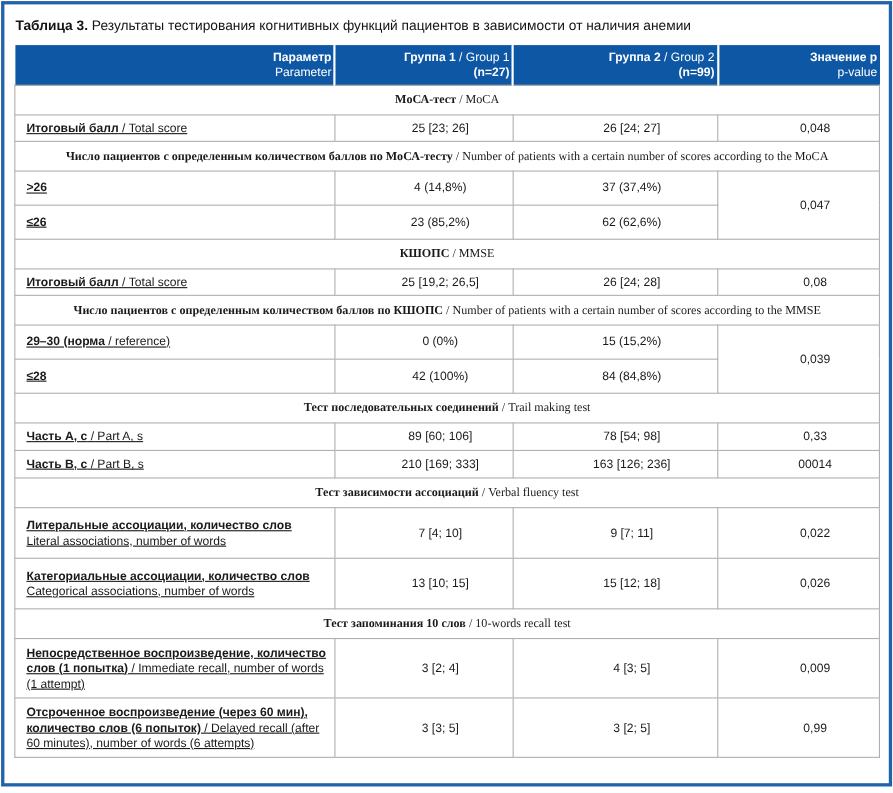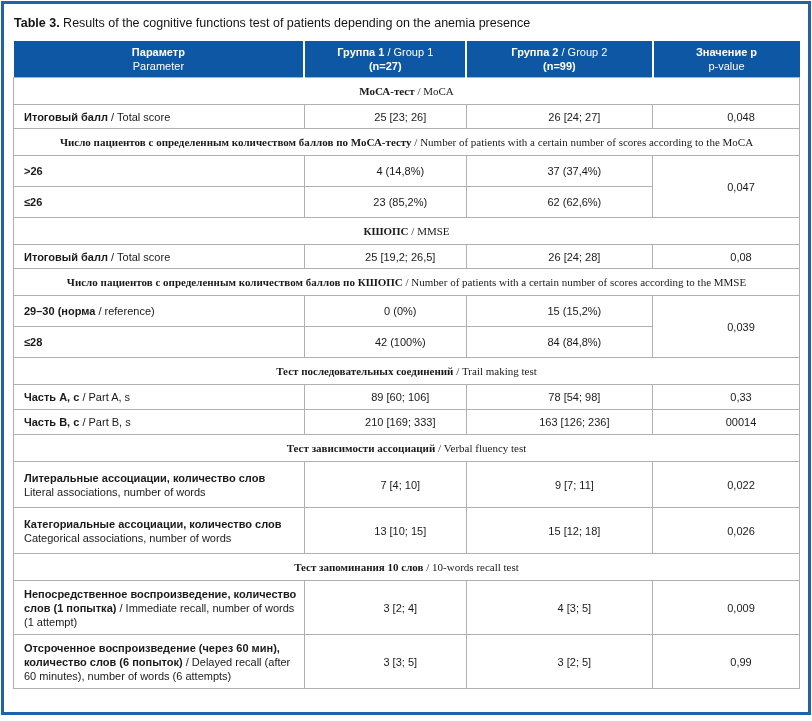--- a/index.html
+++ b/index.html
@@ -30,55 +30,55 @@
     line-height: 14px;
   }
   col.c1 { width: 37.0%; }
   col.c2 { width: 20.6%; }
   col.c3 { width: 23.7%; }
   col.c4 { width: 18.7%; }
   thead th {
     background: #0e57a4;
     color: #ffffff;
     font-weight: 400;
-    text-align: center;
+    text-align: right;
     vertical-align: middle;
     height: 34px;
     border: none;
     border-left: 2px solid #ffffff;
     padding: 4px 2px;
   }
   thead th:first-child { border-left: none; }
   thead .b { font-weight: 700; }
   tbody td {
     border: 1px solid #b0b0b0;
     vertical-align: middle;
     padding: 3px 6px;
     background: #ffffff;
   }
   td.sec { text-align: center; height: 27px; padding: 3px 8px; font-family: Liberation Serif, serif; }
   td.sec .b, td.lbl .b { font-weight: 700; }
-  td.lbl { text-align: left; padding-left: 10px; }
+  td.lbl { text-align: left; padding-left: 10px; text-decoration: underline; }
   td.num { text-align: center; padding-left: 36px; }
   td.lbl .block { display: block; }
   tr.h24 { height: 24px; }
   tr.h31 { height: 31px; }
   tr.h25 { height: 25px; }
   tr.h46 { height: 46px; }
   tr.h54 { height: 54px; }
 </style>
 </head>
 <body>
 
 <div class="frame">
 
   <div class="caption">
     <div>
-      <span class="b">Table 3.</span>
-      <span>Results of the cognitive functions test of patients depending on the anemia presence</span>
+      <span class="b">Таблица 3.</span>
+      <span>Результаты тестирования когнитивных функций пациентов в зависимости от наличия анемии</span>
     </div>
   </div>
 
   <table class="t">
     <colgroup>
       <col class="c1">
         <col class="c2">
         <col class="c3">
         <col class="c4">
     </colgroup>

